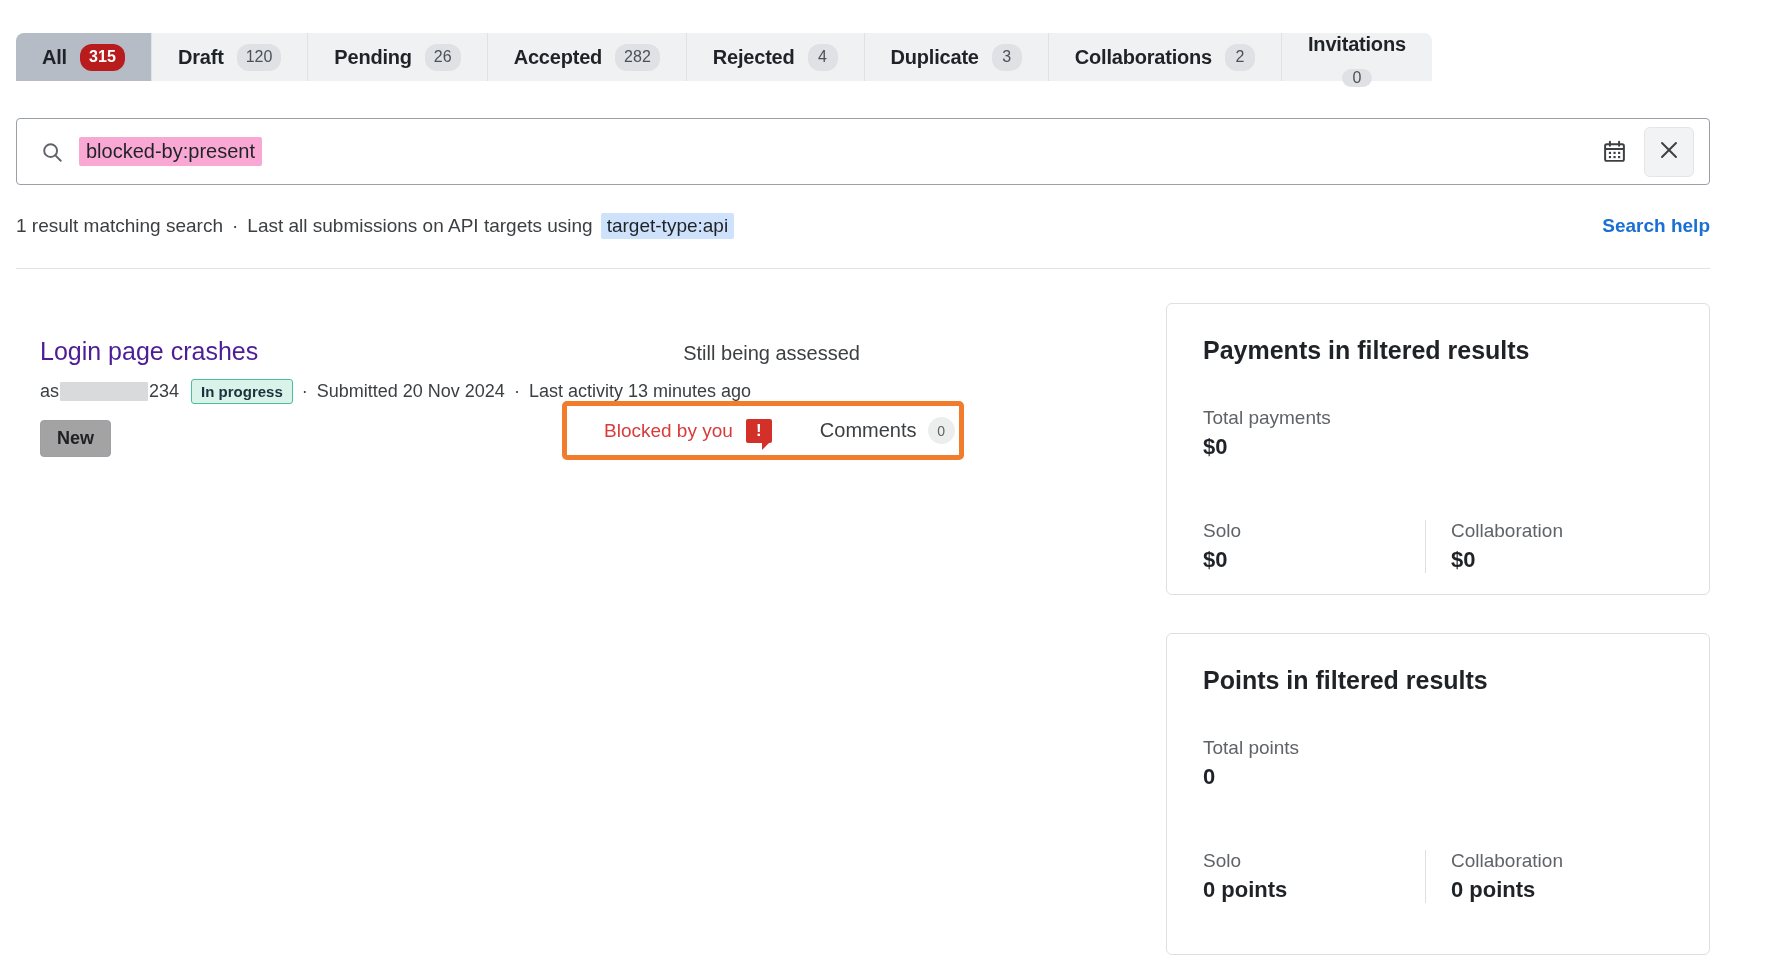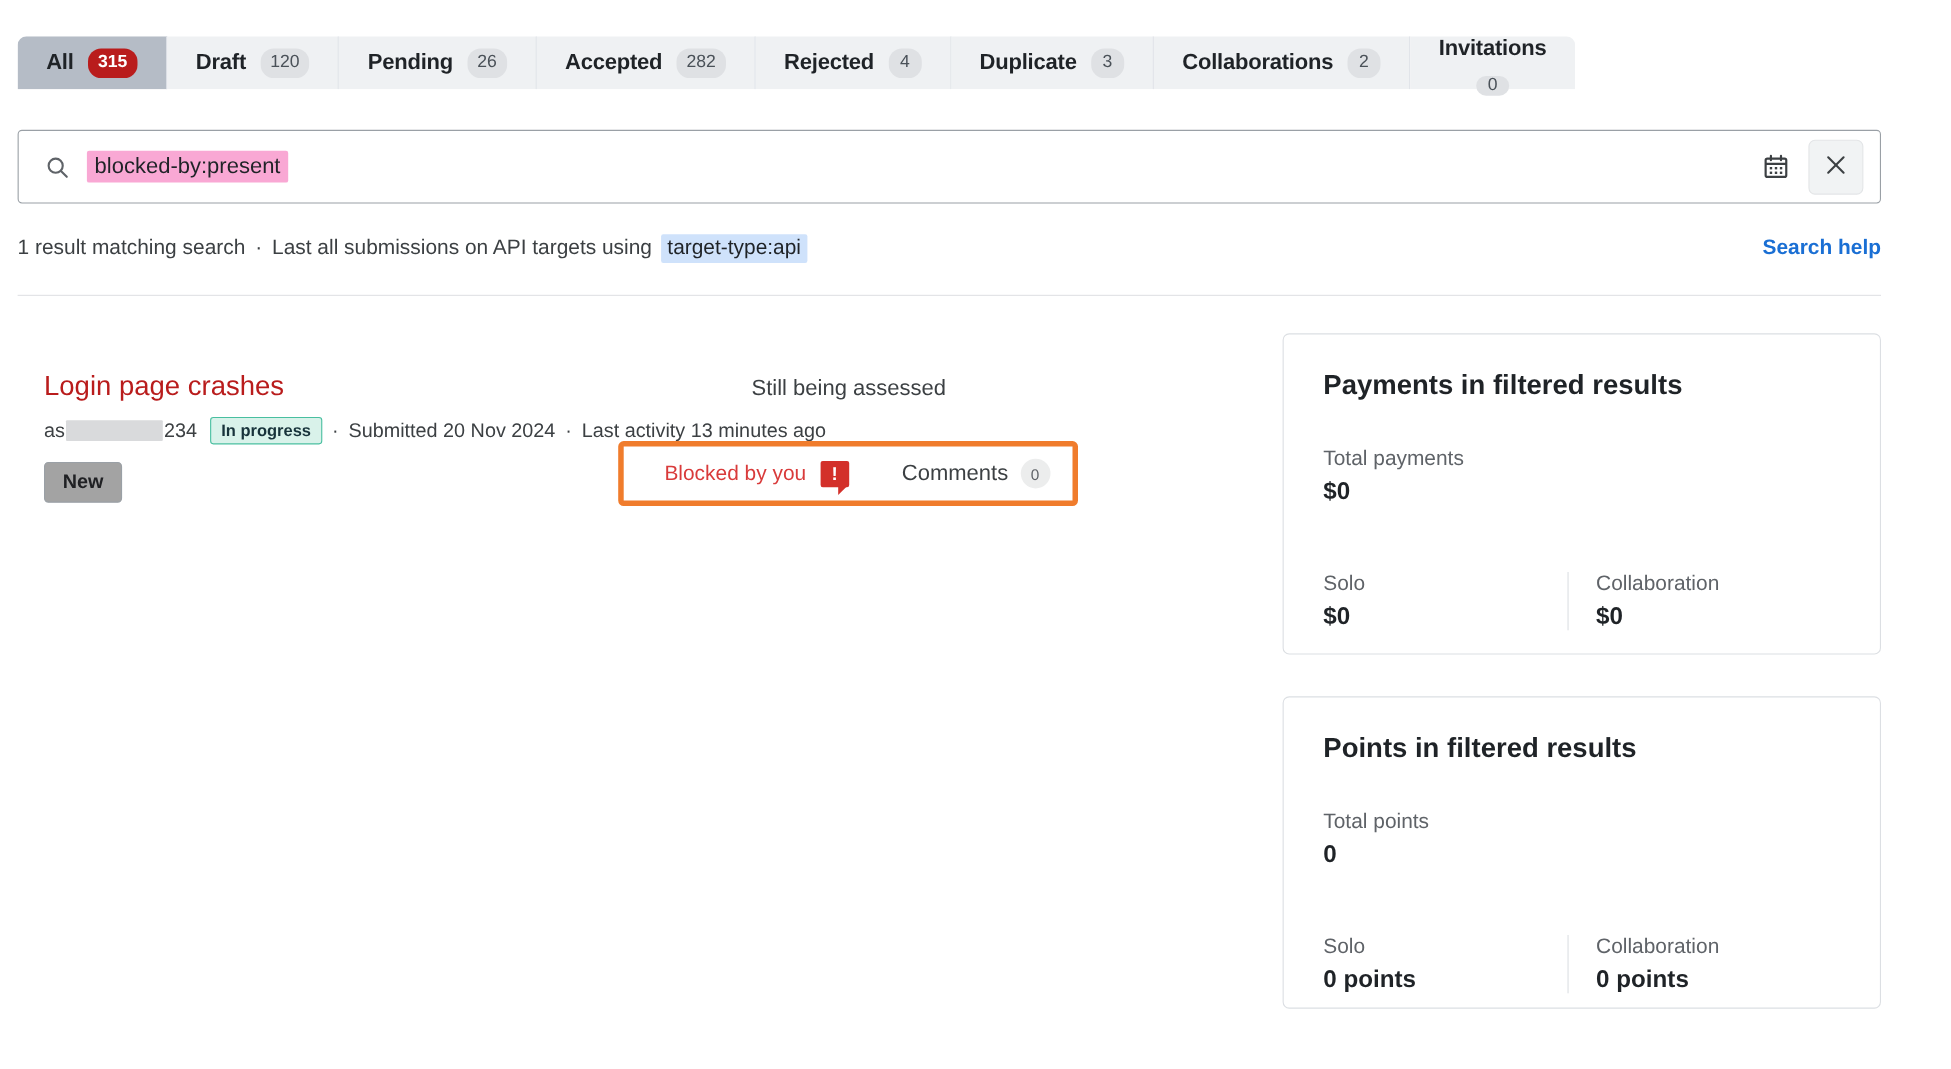--- a/index.html
+++ b/index.html
@@ -157,21 +157,21 @@
     position: absolute;
     left: 40px; top: 337px;
     width: 1090px;
   }
   .sub-headline {
     display: flex;
     align-items: baseline;
   }
   .sub-title {
     font-size: 25px;
-    color: #b91c1c;
+    color: #4c1d95;
     white-space: nowrap;
   }
   .sub-headline-spacer { flex: 1 1 auto; }
   .sub-state {
     font-size: 20px;
     color: #3c4043;
     white-space: nowrap;
     margin-right: 270px;
   }
   .sub-meta {
@@ -220,21 +220,21 @@
     cursor: pointer;
   }
 
   
   .highlight-box {
     position: absolute;
     left: 562px; top: 401px;
     border: 5px solid #f07c2c;
     border-radius: 5px;
     background: #ffffff;
-    padding: 11px 20px 11px 37px;
+    padding: 11px 4px 11px 37px;
     display: flex;
     align-items: center;
   }
   .blocked-group {
     display: flex;
     align-items: center;
     gap: 13px;
     cursor: pointer;
   }
   .blocked-label {
@@ -292,21 +292,21 @@
   .card {
     position: absolute;
     left: 1166px;
     width: 544px;
     background: #ffffff;
     border: 1px solid #dcdfe3;
     border-radius: 6px;
     padding: 32px 36px 34px 36px;
   }
   #card-payments { top: 303px; height: 292px; }
-  #card-points   { top: 633px; height: 284px; }
+  #card-points   { top: 633px; height: 322px; }
   .card-title {
     font-size: 25px;
     font-weight: bold;
     color: #1f2327;
     margin: 0 0 42px 0;
   }
   .stat-label {
     font-size: 19px;
     color: #5f6368;
     margin-bottom: 5px;

